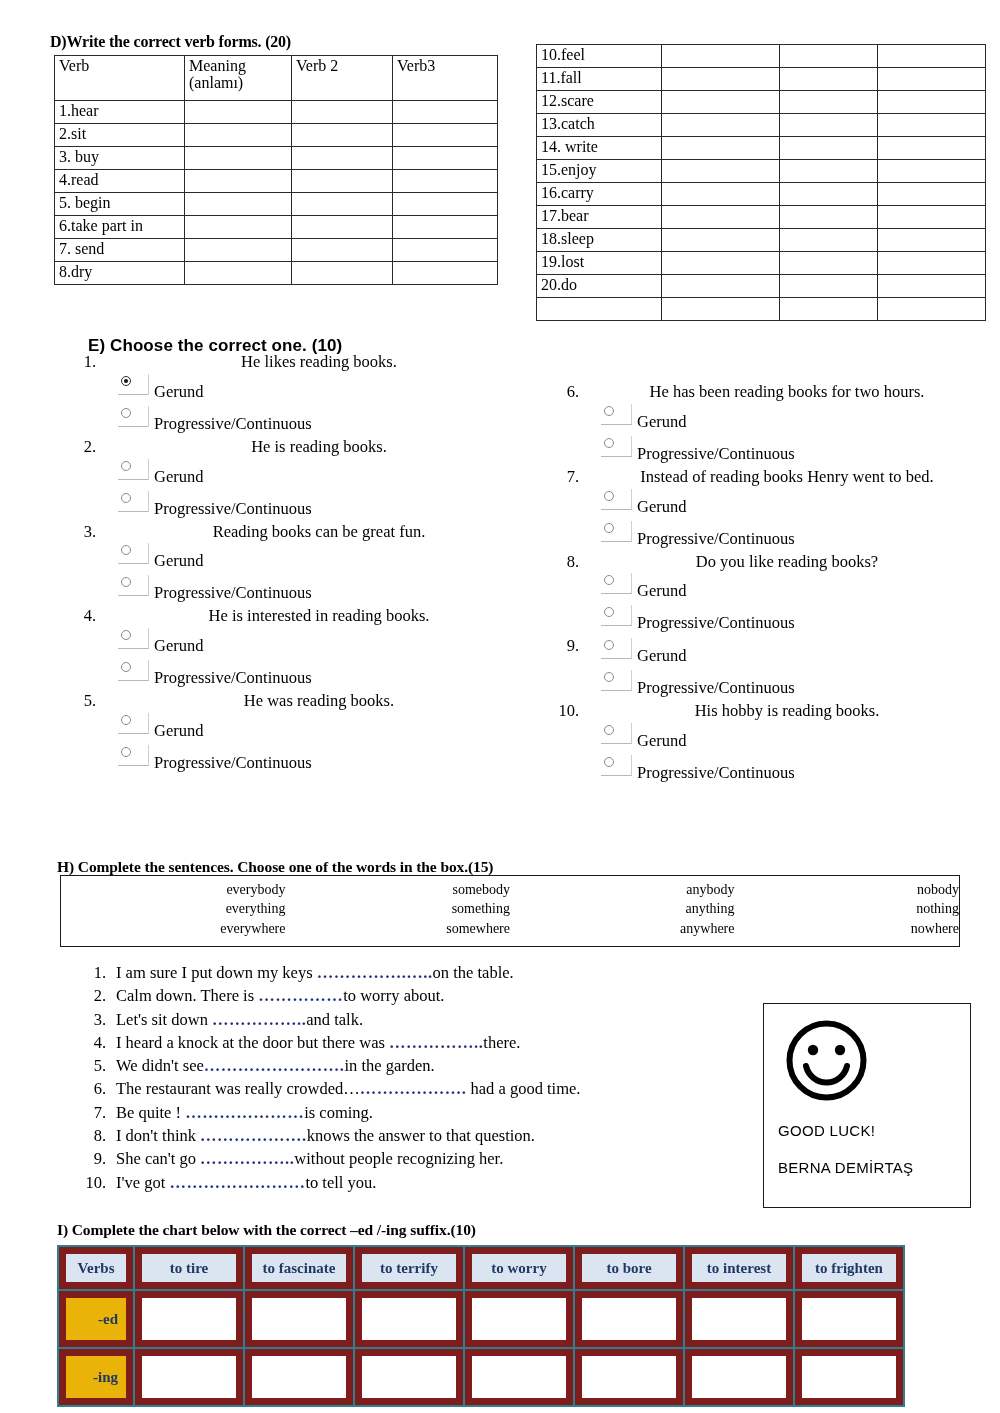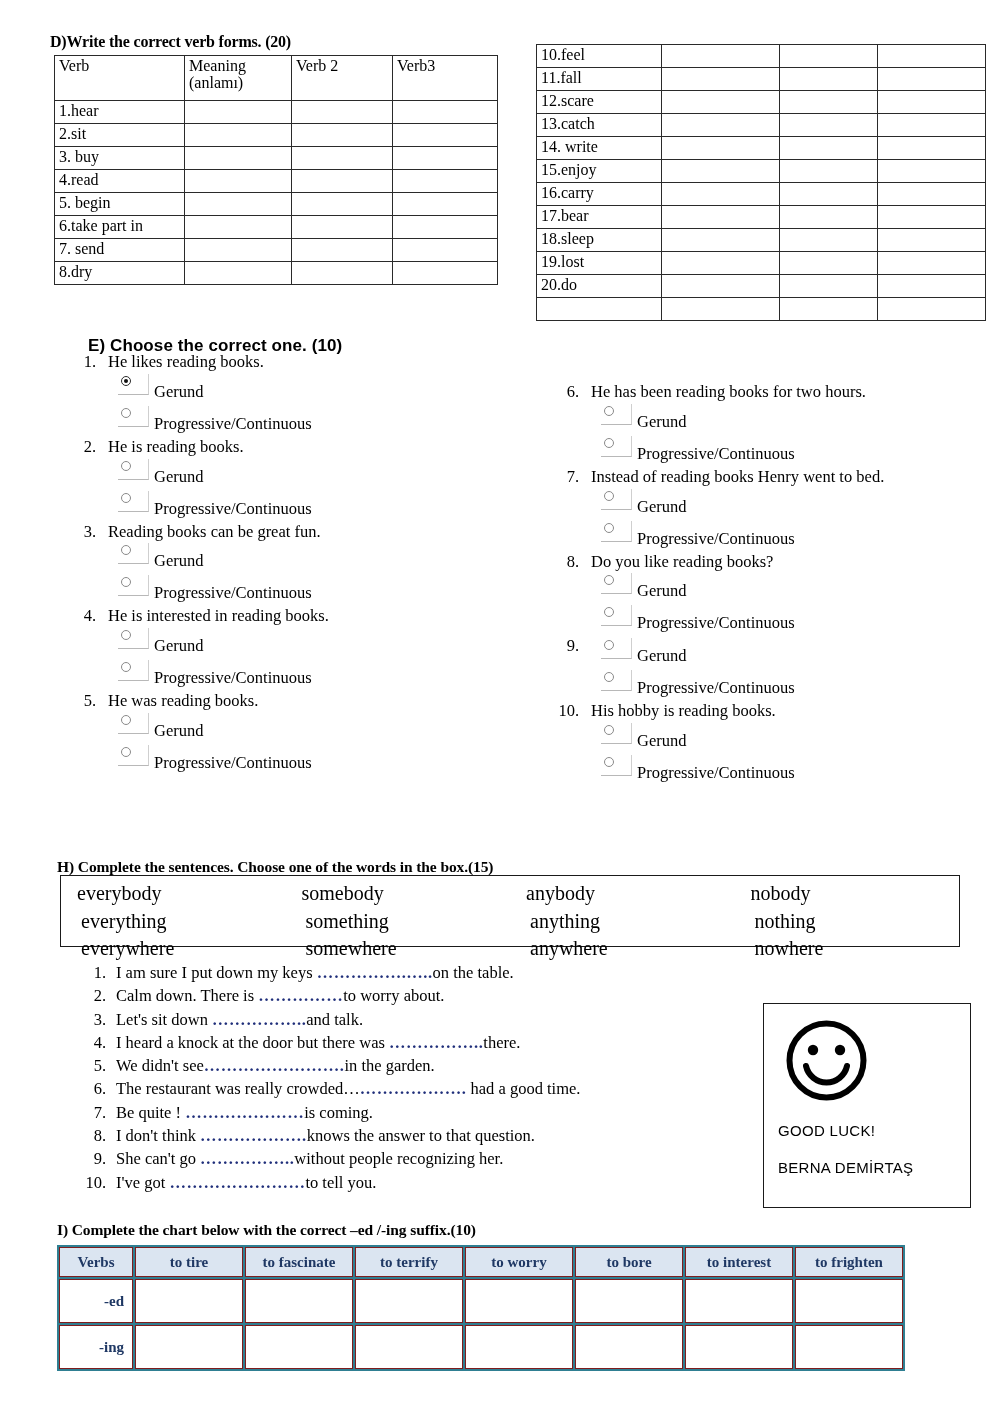--- a/index.html
+++ b/index.html
@@ -57,20 +57,21 @@
   .eq-num {
     position: absolute;
     left: 0; top: 0;
     width: 26px;
     text-align: right;
   }
   .eq-stem {
     margin-left: 38px;
     line-height: 1.2;
     white-space: nowrap;
+    text-align: center;
   }
   .eq-opt {
     margin-left: 48px;
     position: relative;
     height: 32px;
   }
   .radio-box {
     position: absolute;
     left: 0; top: 2px;
     width: 30px; height: 20px;
@@ -117,21 +118,22 @@
   #wordbox {
     left: 60px; top: 875px;
     width: 900px; height: 72px;
     border: 1px solid #1a1a1a;
     box-sizing: border-box;
     padding: 4px 0 0 0;
   }
   .wb-row {
     display: flex;
     line-height: 1.38;
-    font-size: 20px;
+    font-size: 14px;
+    text-align: right;
   }
   .wb-cell { width: 232px; padding-left: 16px; box-sizing: border-box; }
   .wb-row.r2 .wb-cell, .wb-row.r3 .wb-cell { padding-left: 20px; }
 
   #h-sentences { left: 76px; top: 963px; width: 650px; font-size: 16.5px; }
   .hs-item { position: relative; height: 23.3px; white-space: nowrap; }
   .hs-num { position: absolute; left: 0; top: 0; width: 30px; text-align: right; }
   .hs-text { margin-left: 40px; }
   .blank { color: #1f2e7a; font-weight: bold; letter-spacing: 0.5px; }
 
@@ -164,35 +166,35 @@
     letter-spacing: -0.1px;
   }
   #suffix-table {
     left: 57px; top: 1245px;
     border-collapse: separate;
     border-spacing: 2px;
     table-layout: fixed;
     background: #2f7f92;
   }
   #suffix-table td {
-    border: 1px solid #7f1d1d;
+    border: 7px solid #7f1d1d;
     background: #ffffff;
     font-family: "Liberation Serif", "DejaVu Serif", serif;
     font-size: 15px;
     font-weight: bold;
     color: #1f3864;
     text-align: center;
     padding: 0;
   }
   #suffix-table td.hdr {
     background: #dbe5f1;
     height: 28px;
   }
   #suffix-table td.rowhdr {
-    background: #ffffff;
+    background: #eab308;
     text-align: right;
     padding-right: 8px;
   }
   #suffix-table td.body { height: 42px; }
 </style>
 </head>
 <body>
 
 <div class="abs" id="section-d-title">D)Write the correct verb forms. (20)</div>
 

